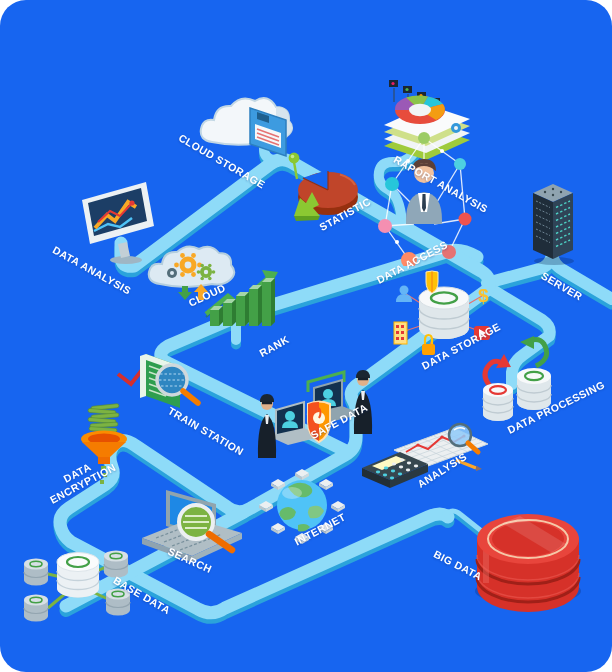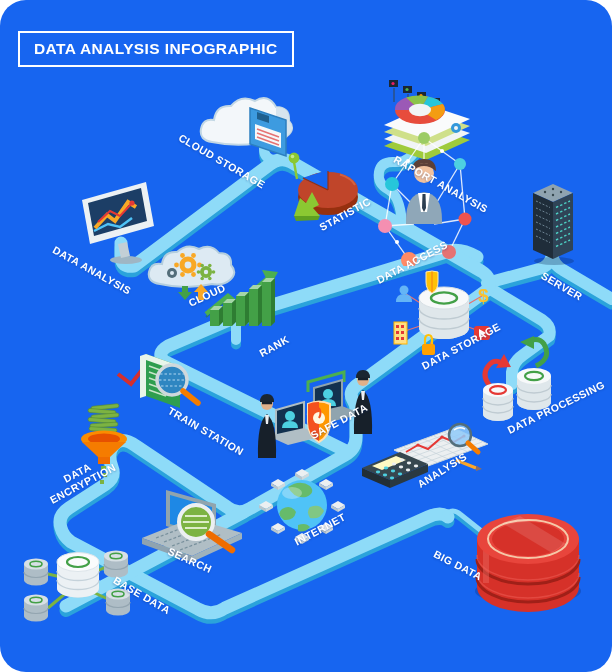--- a/index.html
+++ b/index.html
@@ -53,23 +53,20 @@
       <use href="#p-srv2" stroke-width="12"></use>
       <use href="#p-dp" stroke-width="12"></use>
       <use href="#p-cs" stroke-width="10"></use>
       <use href="#p-rap" stroke-width="10"></use>
       <use href="#p-main" stroke-width="13"></use>
       <use href="#p-spur" stroke-width="13"></use>
       <use href="#p-big" stroke-width="5"></use>
     </g>
   </svg>
 
-  <div class="title-box">
-    <span>DATA ANALYSIS INFOGRAPHIC</span>
-  </div>
 
   <div class="icon" style="left:68px;top:178px;width:108px;height:88px">
     <svg viewBox="0 0 108 88">
       <ellipse cx="58" cy="82" rx="16" ry="4" fill="#9FB6C4"></ellipse>
       <polygon points="50,66 59,64 62,78 53,80" fill="#C3CFD6"></polygon>
       <polygon points="14,22 78,4 86,48 22,66" fill="#ECF1F4"></polygon>
       <polygon points="20,25 73,10 79,43 26,58" fill="#1C3E66"></polygon>
       <polyline points="26,53 40,46 52,49 64,40" stroke="#4FC3F7" stroke-width="2.5" fill="none"></polyline>
       <polyline points="27,50 39,37 47,43 60,24 68,29" stroke="#F9A825" stroke-width="4" fill="none"></polyline>
       <polyline points="30,44 42,33 52,38 64,25" stroke="#E53935" stroke-width="2" fill="none"></polyline>

